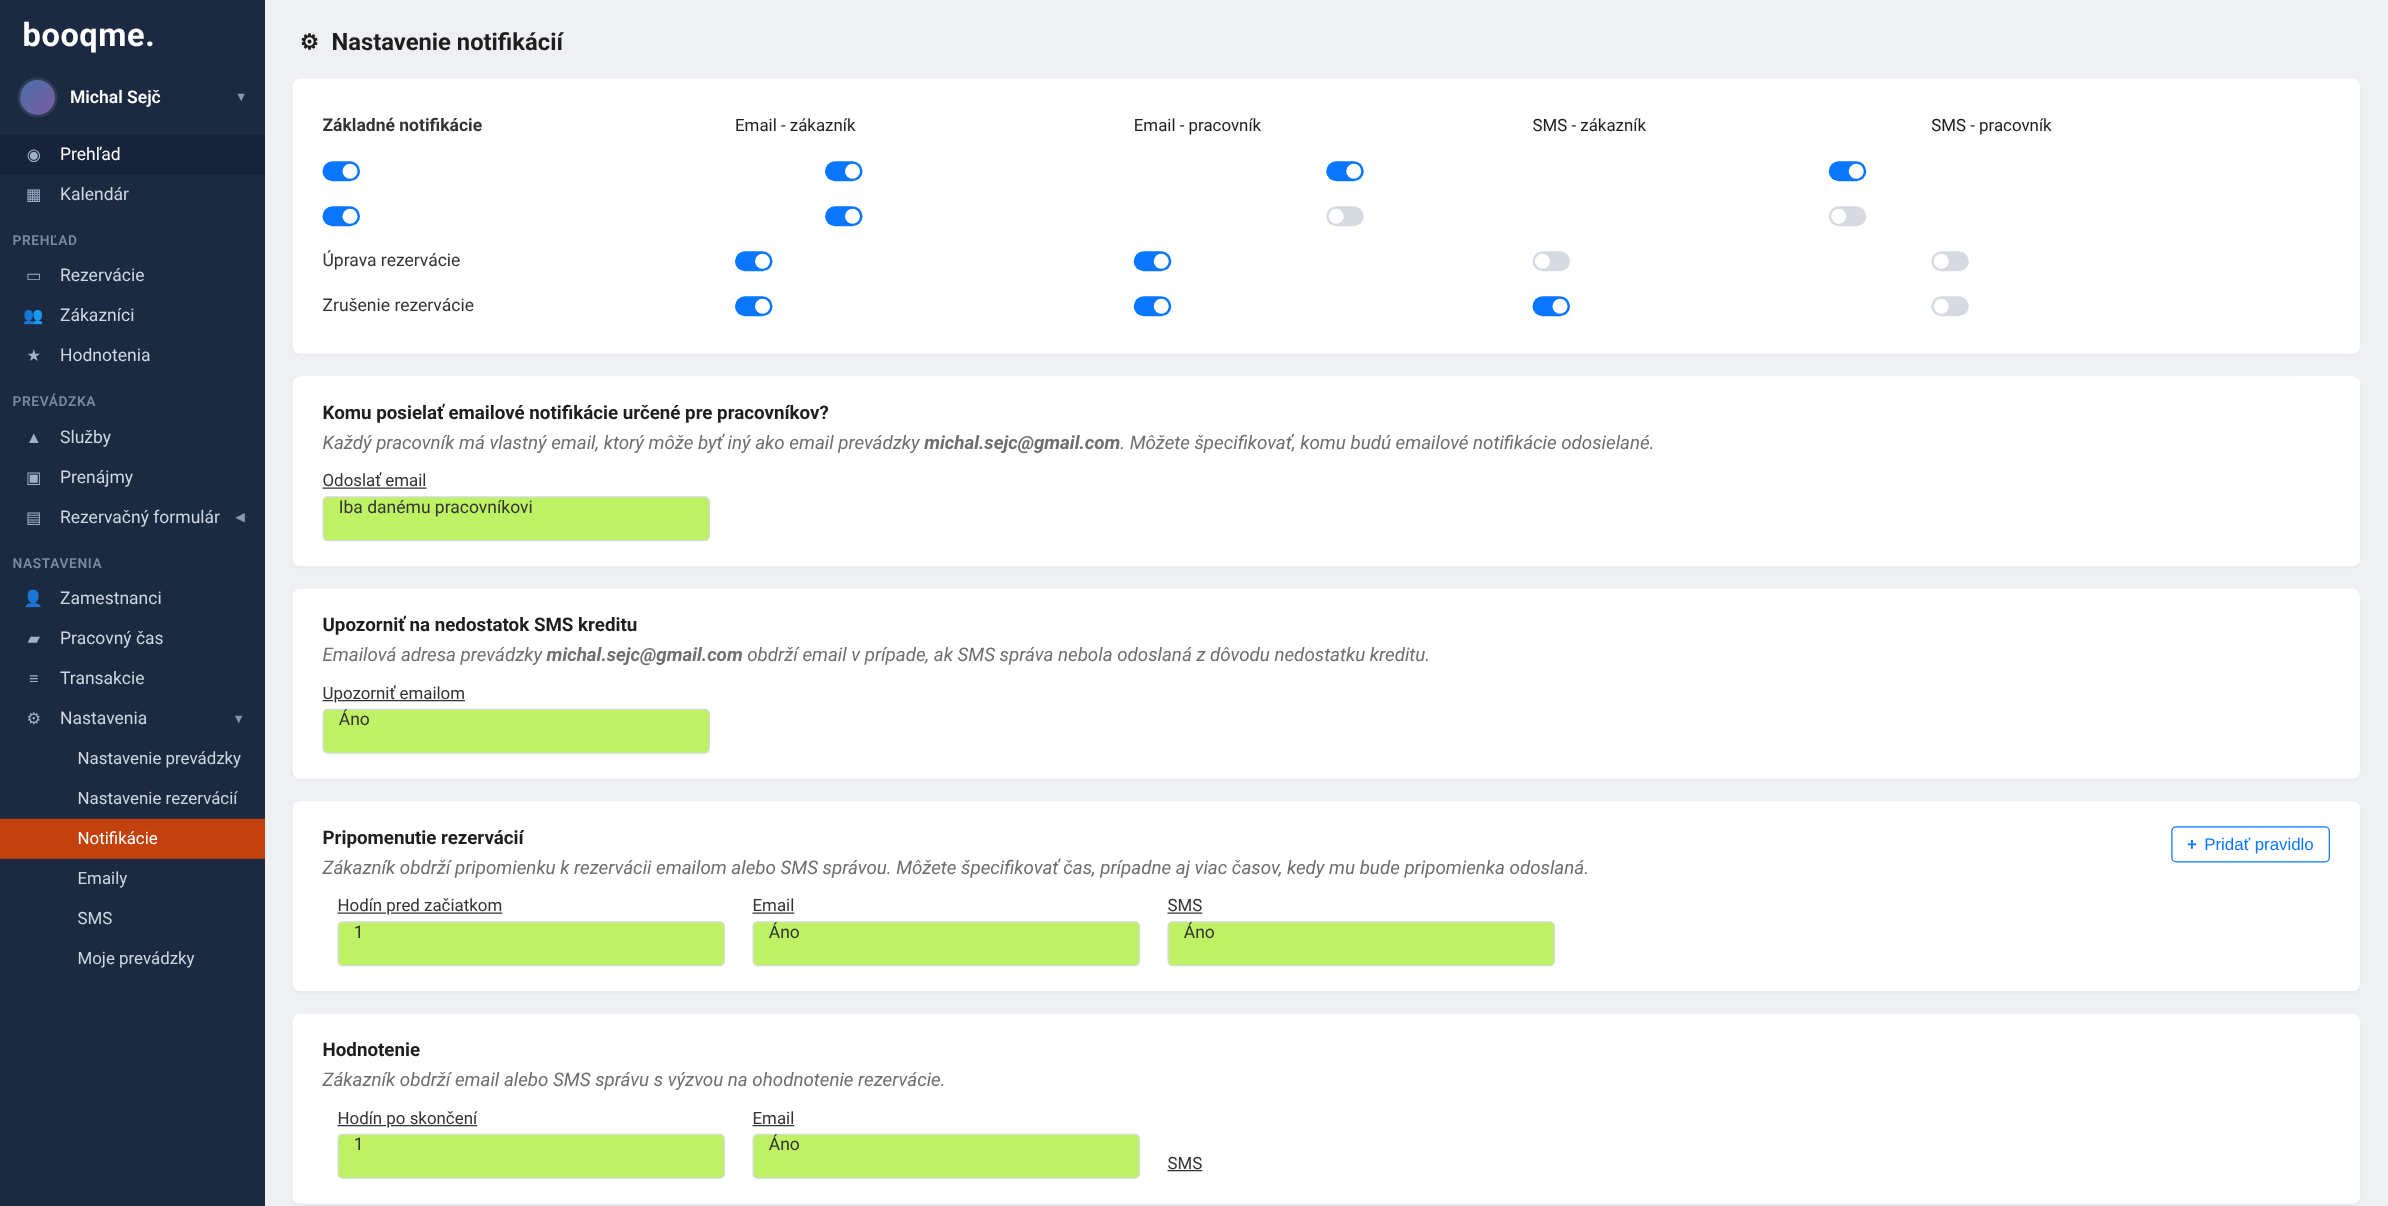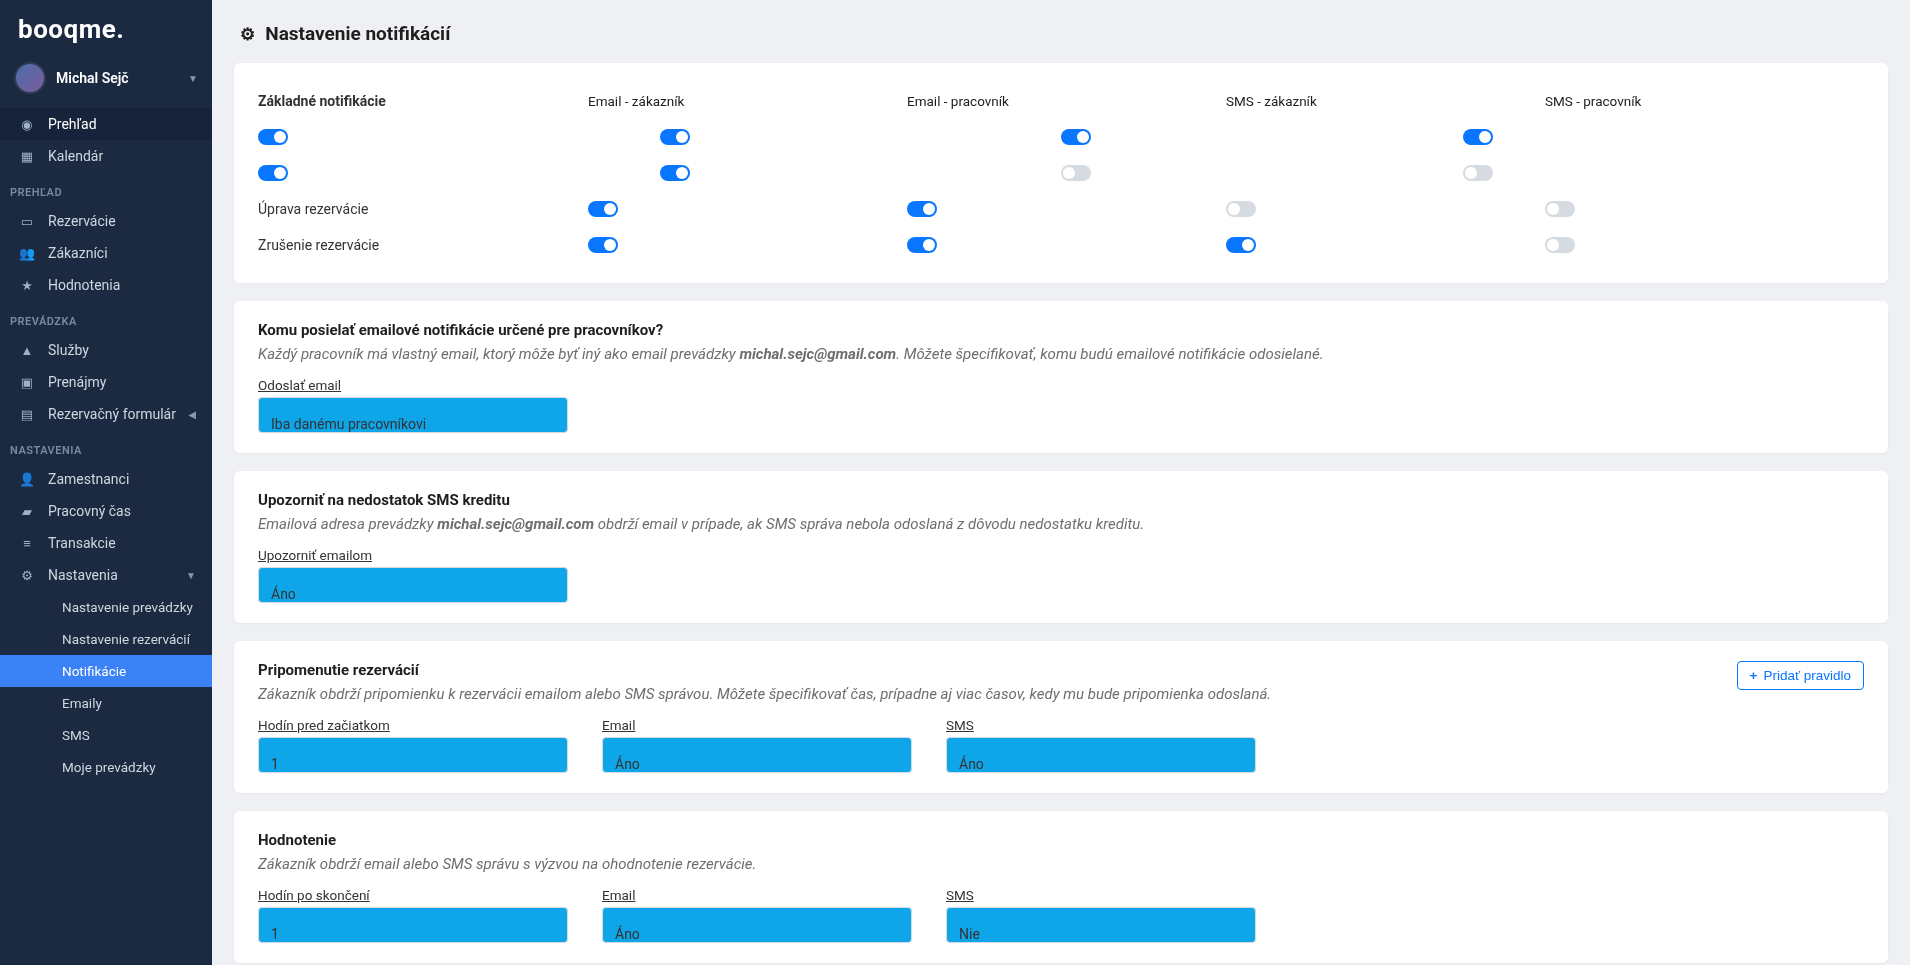--- a/index.html
+++ b/index.html
@@ -10,44 +10,44 @@
 .userbox { display: flex; align-items: center; padding: 10px 14px 14px; color: #fff; cursor: pointer; }
 .avatar { width: 32px; height: 32px; border-radius: 50%; background: linear-gradient(135deg,#4a6ea9,#7b5ca0); margin-right: 10px; border: 2px solid #2e3d55; flex-shrink:0; }
 .userbox .name { flex: 1; font-size: 14px; font-weight: 600; }
 .chev { font-size: 10px; color: #8997ad; }
 .nav-item { display: flex; align-items: center; padding: 8px 16px; color: #cfd6e0; cursor: pointer; font-size: 14px; }
 .nav-item.active { background: #16233a; color: #fff; }
 .nav-item .ico { width: 22px; text-align: center; margin-right: 10px; font-size: 13px; color: #9fb0c9; }
 .nav-item .chev-r { margin-left: auto; font-size: 10px; color: #8997ad; }
 .section-label { padding: 14px 10px 6px; font-size: 11px; color: #7a8aa3; letter-spacing: 0.5px; font-weight:600; }
 .subnav .nav-item { padding-left: 62px; font-size: 13.5px; }
-.subnav .nav-item.sub-active { background: #3b82f6; color: #fff; }
+.subnav .nav-item.sub-active { background: #c2410c; color: #fff; }
 .main { flex: 1; padding: 18px 22px 28px; overflow-y:auto; max-height:100vh;}
 .page-title { display: flex; align-items: center; gap: 10px; font-size: 19px; font-weight: 700; color: #1e1e1e; margin: 4px 0 18px 6px; }
 .page-title .gear { font-size: 17px; }
 .card { background: #fff; border-radius: 6px; padding: 20px 24px; margin-bottom: 18px; box-shadow: 0 1px 3px rgba(0,0,0,0.04); }
 .card h3 { font-size: 15px; font-weight: 700; margin-bottom: 6px; color: #1e1e1e; }
 .card .desc { font-style: italic; color: #6e6e6e; font-size: 15px; margin-bottom: 14px; }
 .card .desc b { font-weight: 700; }
 .tbl { width: 100%; }
 .tbl-row { display: flex; align-items: flex-start; }
 .tbl-row .lbl { width: 330px; padding: 10px 0; font-size: 14px; }
 .tbl-row.head .lbl { font-weight: 700; }
 .tbl-row .col { flex: 1; text-align: left; padding: 10px 0; }
 .tbl-row.head .col { font-size: 13.5px; color: #1e1e1e; font-weight:400;}
 .toggle { position: relative; display: inline-block; width: 30px; height: 16px; }
 .toggle input { opacity: 0; width: 0; height: 0; }
 .slider { position: absolute; cursor: pointer; inset: 0; background: #d6dbe1; border-radius: 10px; transition: .2s; }
 .slider:before { position: absolute; content: ""; height: 12px; width: 12px; left: 2px; top: 2px; background: #fff; border-radius: 50%; transition: .2s; }
 input:checked + .slider { background: #0876ff; }
 input:checked + .slider:before { transform: translateX(14px); }
 .form-label { font-size: 13.5px; color: #333; margin-bottom: 4px; display: block; text-decoration: underline; }
-.select { display: flex; align-items: flex-end; width: 310px; height: 36px; border: 1px solid #d4d9df; border-radius: 4px; padding: 0 12px; background: #0ea5e9; font-size: 14px; color: #333; cursor: pointer; }
+.select { display: flex; align-items: flex-start; width: 310px; height: 36px; border: 1px solid #d4d9df; border-radius: 4px; padding: 0 12px; background: #bef264; font-size: 14px; color: #333; cursor: pointer; }
 .select.w { width: 310px; }
-.select-row { display:flex; gap: 34px; align-items:flex-end; }
+.select-row { display:flex; gap: 22px; align-items:flex-end;margin-left:12px; }
 .field-block { display:flex; flex-direction:column; }
 .card-head { display:flex; align-items:flex-start; justify-content:space-between; }
 .btn-outline { display:inline-flex; align-items:center; gap:6px; border:1px solid #0876ff; color:#0876ff; background:#fff; border-radius:4px; padding:6px 12px; font-size:13.5px; cursor:pointer; font-weight:500;}
 .btn-outline .plus{font-weight:700;}
 </style>
 </head>
 <body>
 
 <div class="app">
   <aside class="sidebar">
@@ -247,21 +247,18 @@
             </div>
         </div>
         <div class="field-block">
           <label class="form-label">Email</label>
           <div class="select">
               <span>Áno</span>
             </div>
         </div>
         <div class="field-block">
           <label class="form-label">SMS</label>
-          <div class="select">
-              <span>Nie</span>
-            </div>
         </div>
       </div>
     </div>
 
   </main>
 </div>
 
 </body></html>

